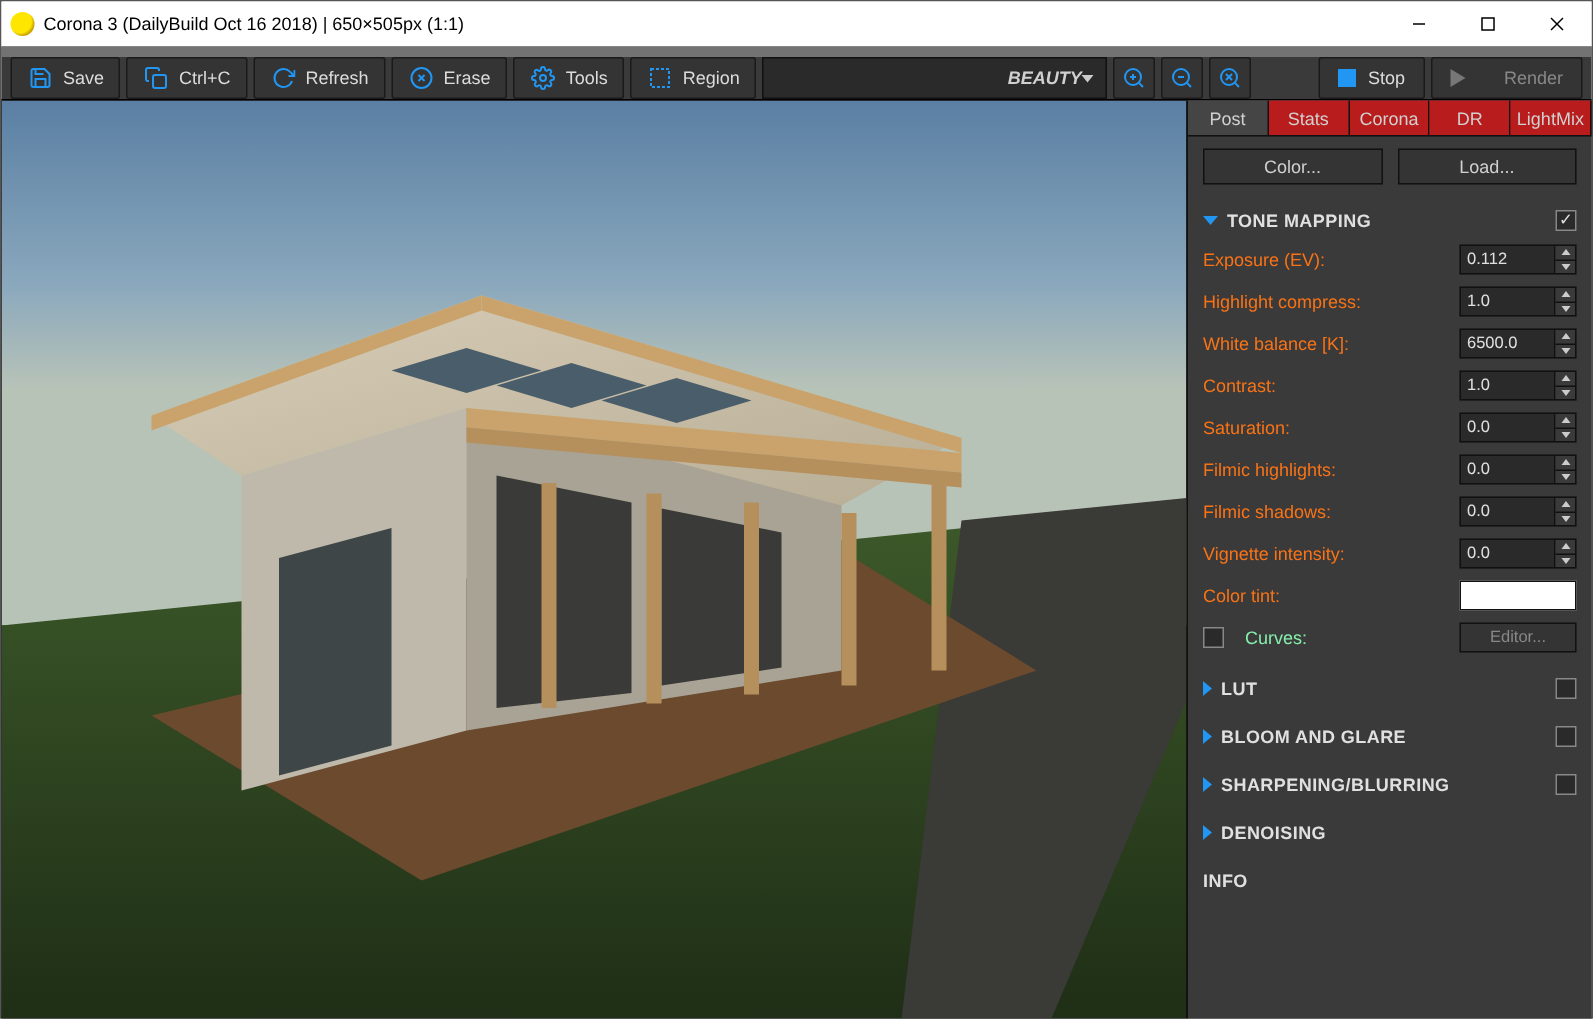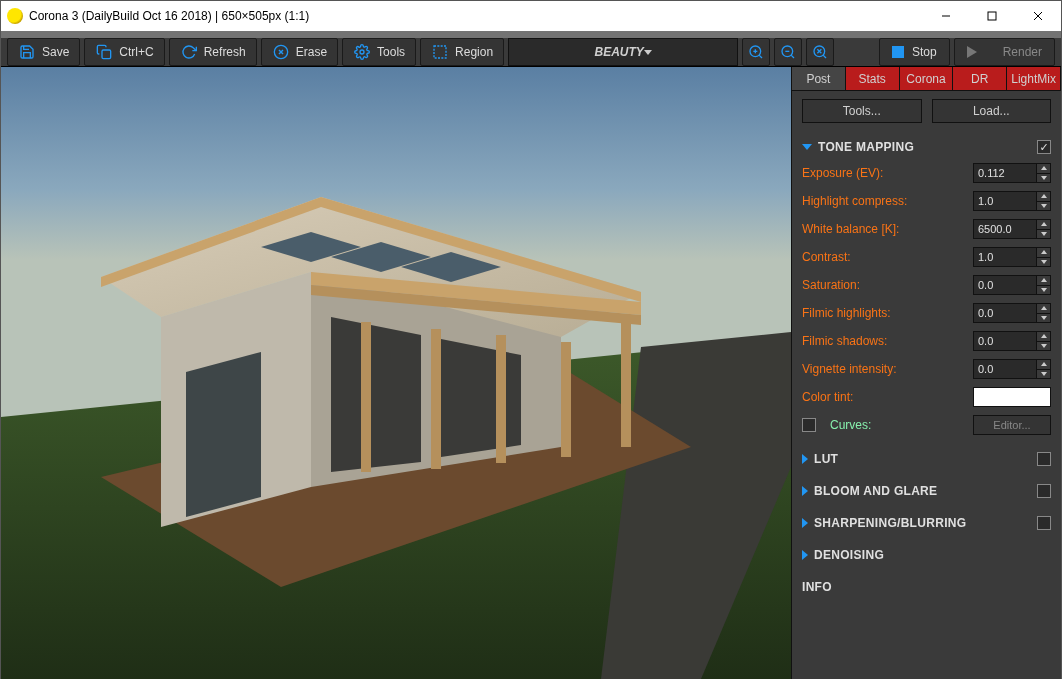--- a/index.html
+++ b/index.html
@@ -11,21 +11,21 @@
   .title-text { flex:0 0 auto; }
   .title-spacer { flex:1; }
   .winbtn { width:46px; height:30px; display:flex; align-items:center; justify-content:center; color:#000; font-size:10px; }
   .winbtn svg { stroke:#000; }
 
   
   .toolbar { height:36px; background:#3a3a3a; border-top:7px solid #737373; border-bottom:1px solid #000; display:flex; align-items:center; padding:0 6px; gap:4px; }
   .tbtn { height:28px; display:flex; align-items:center; gap:6px; padding:0 10px; color:#dcdcdc; font-size:12px; border:1px solid #1a1a1a; background:#343434; border-radius:2px; cursor:pointer; }
   .ticon { width:18px; height:18px; display:flex; align-items:center; justify-content:center; color:#2196F3; }
   .ticon svg { stroke:#2196F3; fill:none; stroke-width:2; }
-  .pass-select { flex:0 0 230px; height:28px; background:#2a2a2a; border:1px solid #111; color:#d0d0d0; font-size:12px; font-style:italic; font-weight:bold; padding:0 8px; display:flex; align-items:center; justify-content:center; }
+  .pass-select { flex:0 0 230px; height:28px; background:#2a2a2a; border:1px solid #111; color:#d0d0d0; font-size:12px; font-style:italic; font-weight:bold; padding:0 8px; display:flex; align-items:center; justify-content:flex-end; }
   .pass-select .caret { width:0;height:0;border-left:4px solid transparent;border-right:4px solid transparent;border-top:5px solid #ccc; }
   .tool-gap { flex:1; }
   .iconbtn { width:28px; height:28px; border:1px solid #1a1a1a; background:#343434; display:flex; align-items:center; justify-content:center; border-radius:2px; cursor:pointer;}
   .iconbtn svg { stroke:#2196F3; fill:none; stroke-width:2;}
   .stopbtn, .renderbtn { height:28px; display:flex; align-items:center; gap:8px; padding:0 12px; color:#dcdcdc; font-size:12px; border:1px solid #1a1a1a; background:#343434; border-radius:2px; cursor:pointer;}
   .stopbtn .sq { width:12px;height:12px;background:#2196F3;}
   .renderbtn { color:#888;gap:26px; }
   .renderbtn .tri { width:0;height:0;border-top:6px solid transparent;border-bottom:6px solid transparent;border-left:10px solid #777;}
 
   
@@ -254,21 +254,21 @@
         <div class="tab">
             <span>DR</span>
           </div>
         <div class="tab">
             <span>LightMix</span>
           </div>
       </div>
       <div class="panel-body">
         <div class="btnrow">
           <div class="pbtn">
-              <span>Tools...</span>
+              <span>Color...</span>
             </div>
           <div class="pbtn">
               <span>Load...</span>
             </div>
         </div>
 
         <div class="section">
           <div class="section-header">
             <span class="tri-open"></span>
             <span class="label">TONE MAPPING</span>

